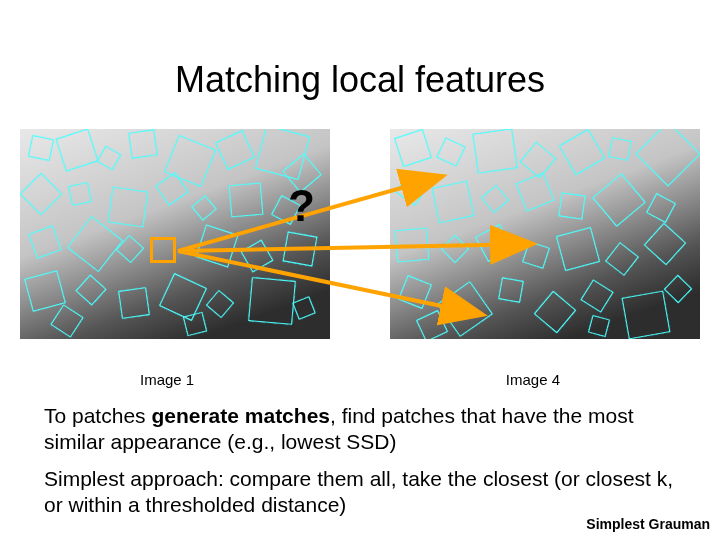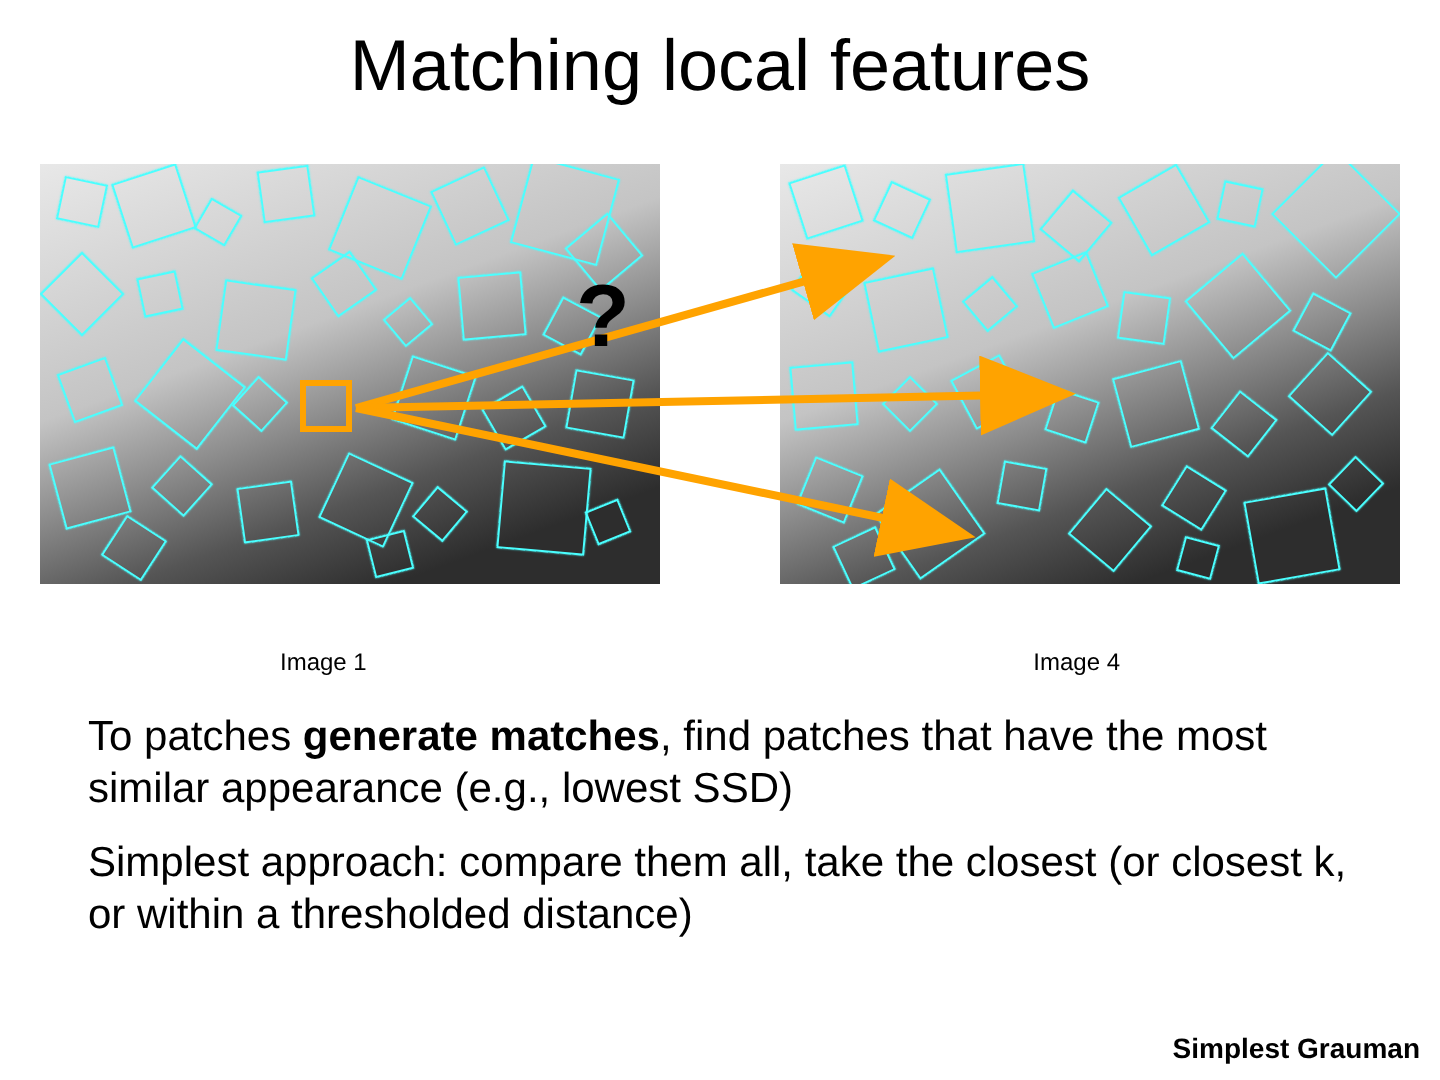--- a/index.html
+++ b/index.html
@@ -10,20 +10,21 @@
     font-family: Arial, Helvetica, sans-serif;
     color: #000;
     position: relative;
     overflow: hidden;
   }
   .title {
     text-align: center;
     font-size: 36px;
     padding-top: 12px;
     font-weight: 400;
+    margin-top: 47px;
   }
   .figure-row {
     position: relative;
     margin-top: 18px;
     height: 250px;
   }
   .img-box {
     position: absolute;
     width: 310px;
     height: 210px;
@@ -63,21 +64,21 @@
     z-index: 7;
     pointer-events: none;
   }
   .caption-row {
     position: relative;
     height: 26px;
     margin-top: 2px;
   }
   .cap {
     position: absolute;
-    font-size: 12px;
+    font-size: 15px;
     top: 0;
   }
   .cap.left { left: 140px; }
   .cap.right { right: 160px; }
   .para {
     font-size: 21px;
     line-height: 1.22;
     padding: 6px 44px 0 44px;
   }
   .para + .para { margin-top: 6px; }

